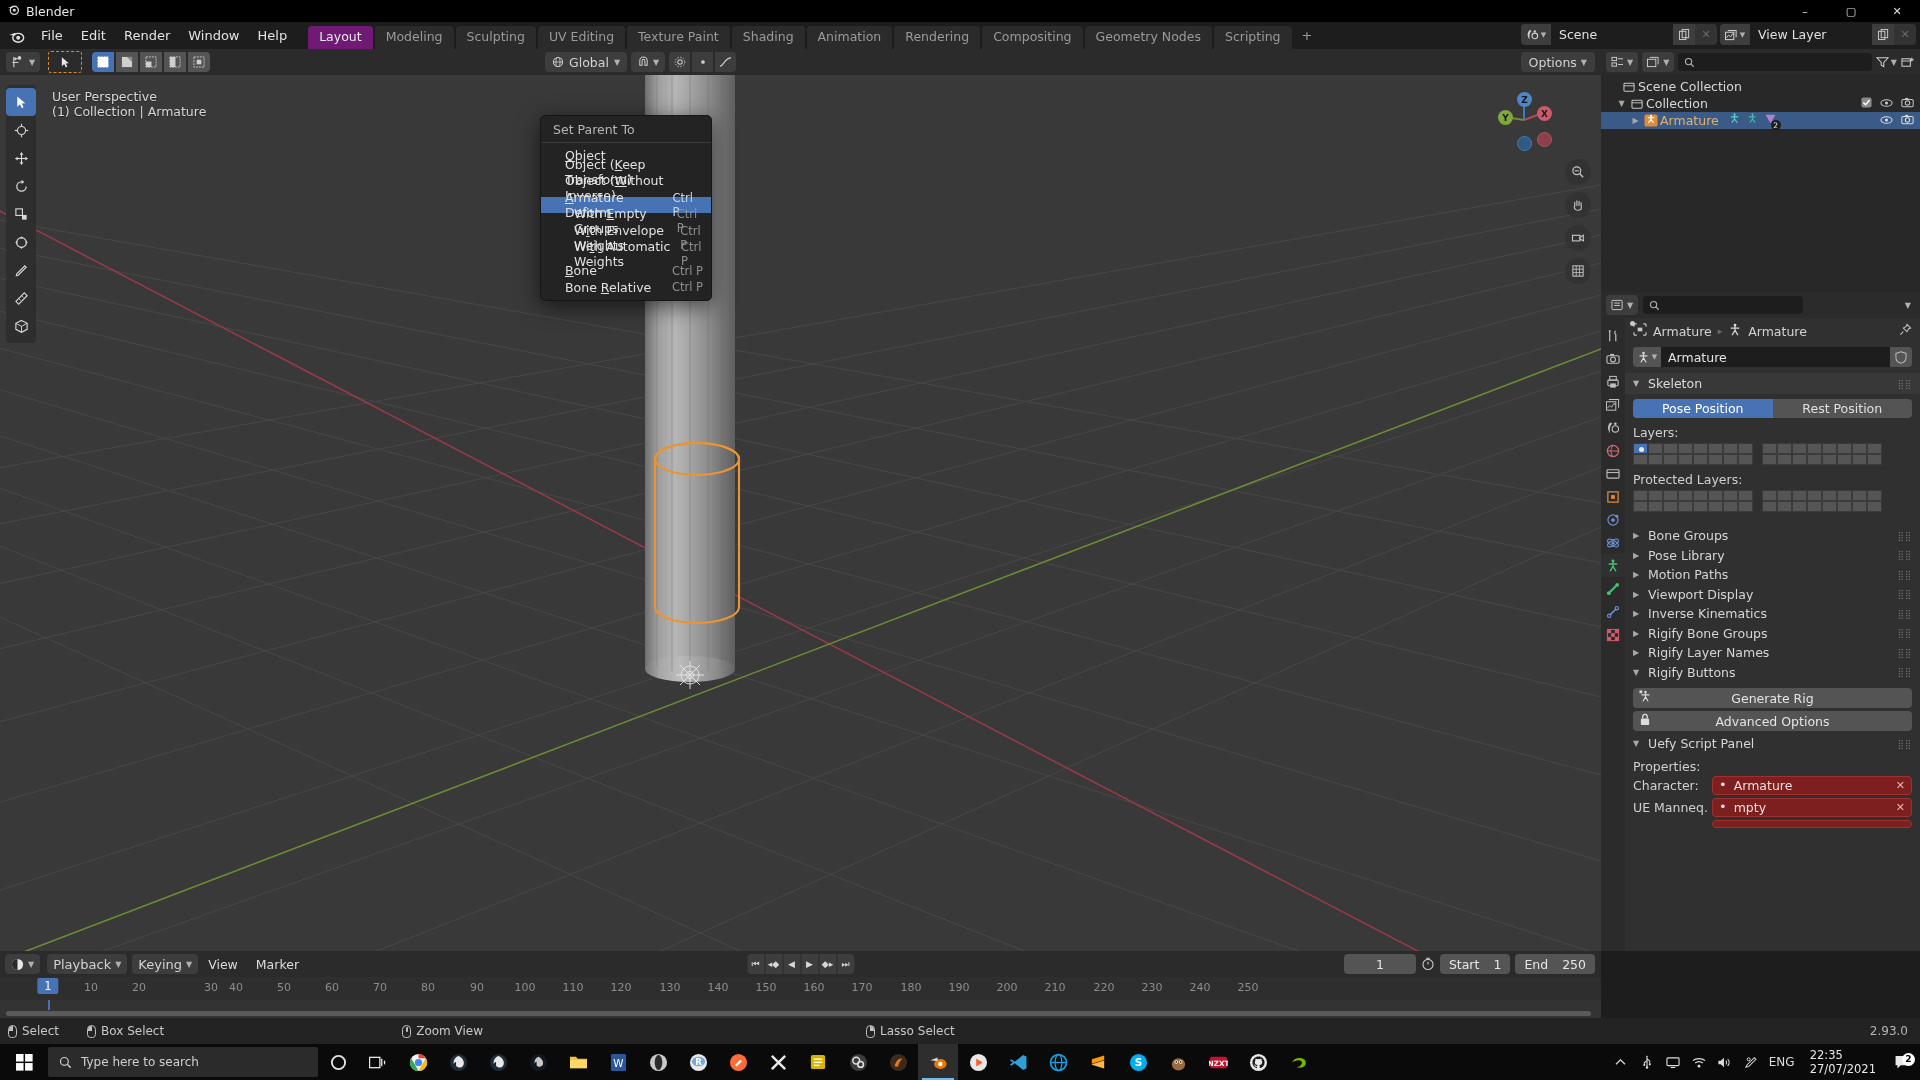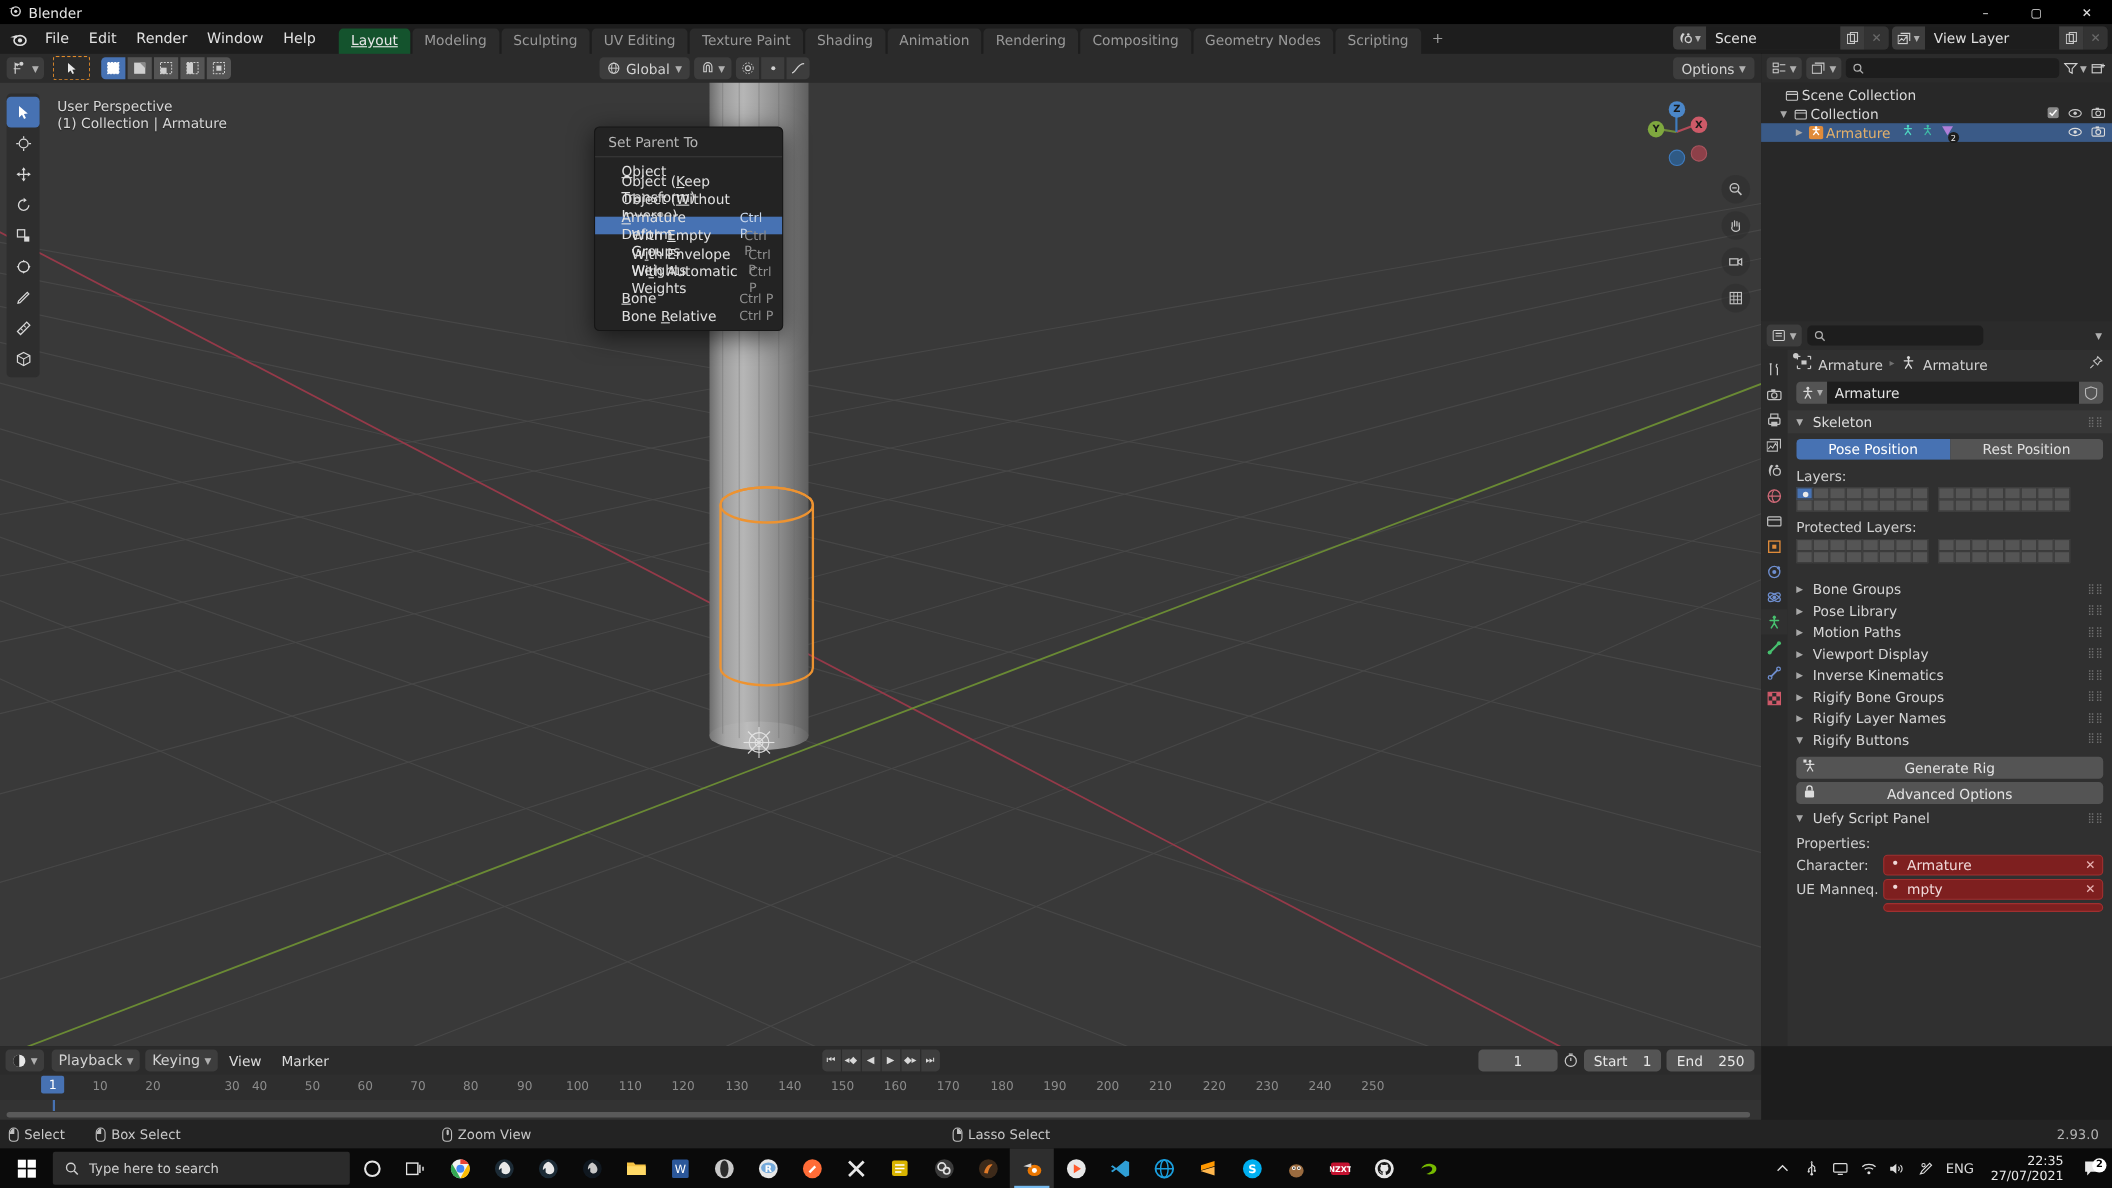--- a/index.html
+++ b/index.html
@@ -30,21 +30,21 @@
   }
   .bl-logo { width: 32px; text-align: center; }
   .bl-logo svg { vertical-align: middle; }
   .menu-item { padding: 3px 9px; font-size: 13px; color: #e2e2e2; border-radius: 3px; }
   .ws-tabs { display: flex; align-items: center; margin-left: 12px; height: 27px; }
   .ws-tab {
     padding: 5px 11px 6px; font-size: 12.5px; color: #9a9a9a;
     background: #2b2b2b; margin-right: 2px; border-radius: 4px 4px 0 0;
     height: 23px; line-height: 12px; align-self: flex-end;
   }
-  .ws-tab.active { background: #14532d; color: #e8e8e8; text-decoration: underline; }
+  .ws-tab.active { background: #701a75; color: #e8e8e8; }
   .ws-add { padding: 4px 8px; color: #9a9a9a; font-size: 13px; }
   .topbar-right { position: absolute; right: 4px; top: 2px; display: flex; align-items: center; gap: 3px; }
   .id-block { display: flex; align-items: center; background: #282828; border-radius: 4px; height: 21px; }
   .id-icon { width: 30px; display: flex; align-items: center; justify-content: center;
              background: #3d3d3d; height: 21px; border-radius: 4px 0 0 4px; gap: 2px; }
   .id-name { background: #1d1d1d; height: 21px; min-width: 122px; display: flex;
              align-items: center; padding: 0 8px; font-size: 12.5px; color: #e0e0e0; }
   .id-btn { width: 22px; height: 21px; display: flex; align-items: center;
             justify-content: center; background: #3d3d3d; color: #c0c0c0; font-size: 11px; }
   .id-btn.dim { color: #6a6a6a; background: #333; border-radius: 0 4px 4px 0; }
@@ -228,21 +228,21 @@
                font-size: 12px; color: #d0d0d0; }
   .tb-app { width: 40px; height: 36px; display: flex; align-items: center;
             justify-content: center; position: relative; }
   .tb-app.active::after { content: ''; position: absolute; bottom: 0; left: 4px;
                           right: 4px; height: 2px; background: #76b9ed; }
   .tb-app.active { background: #2e2e2e; }
   .tray { position: absolute; right: 0; display: flex; align-items: center;
           height: 36px; gap: 0; }
   .tray-ic { width: 26px; display: flex; align-items: center; justify-content: center;
              color: #dcdcdc; font-size: 12px; }
-  .tray-clock { display: flex; flex-direction: column; align-items: flex-end;
+  .tray-clock { display: flex; flex-direction: column; 
                 font-size: 11.5px; color: #e8e8e8; line-height: 14px; padding: 0 10px; }
   .tray-notif { width: 34px; display: flex; align-items: center; justify-content: center; position: relative; }
   .notif-badge { position: absolute; right: 5px; bottom: 5px; width: 13px; height: 13px;
                  border-radius: 50%; background: #fff; color: #000; font-size: 9px;
                  display: flex; align-items: center; justify-content: center; font-weight: bold; }
 </style>
 </head>
 <body>
 
 <div id="app">

